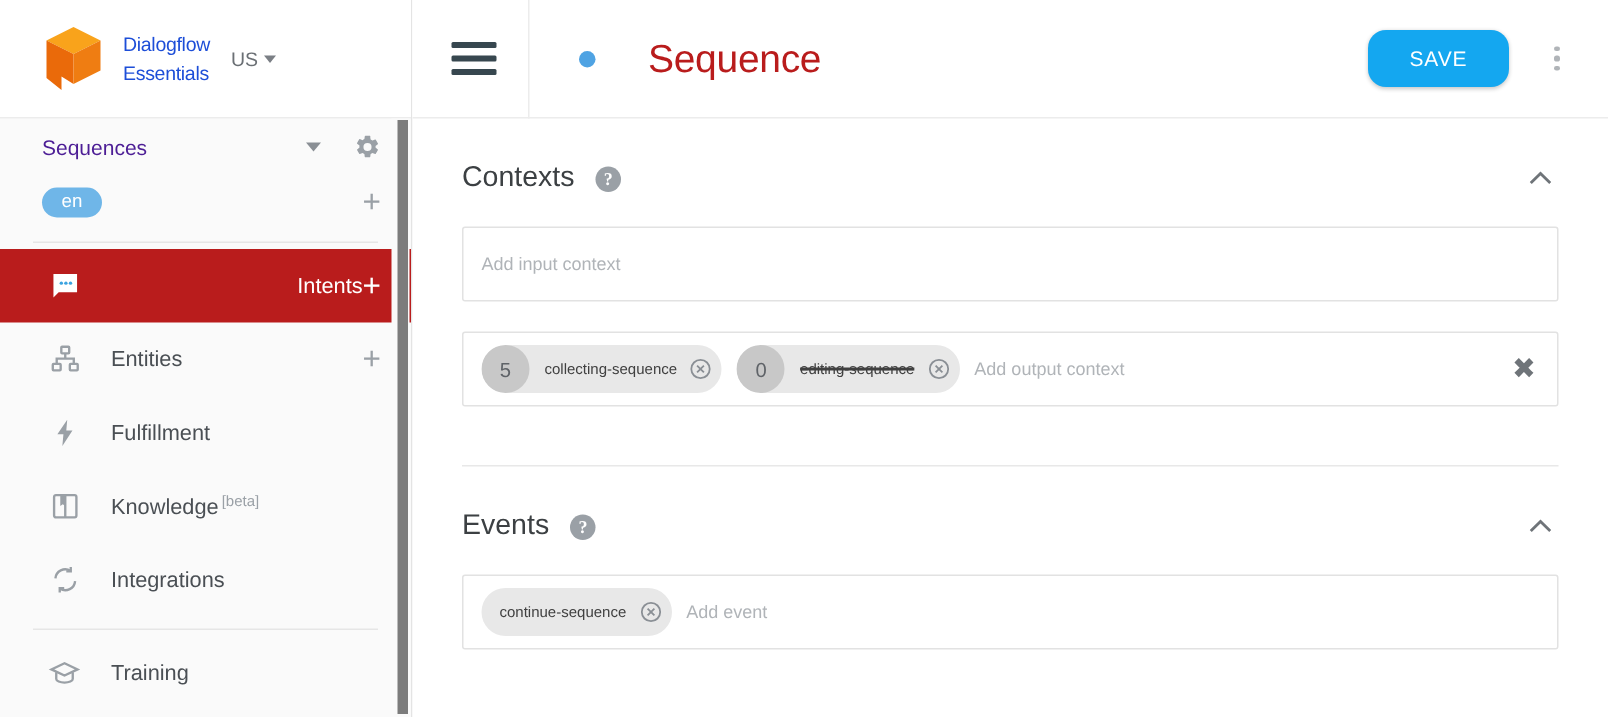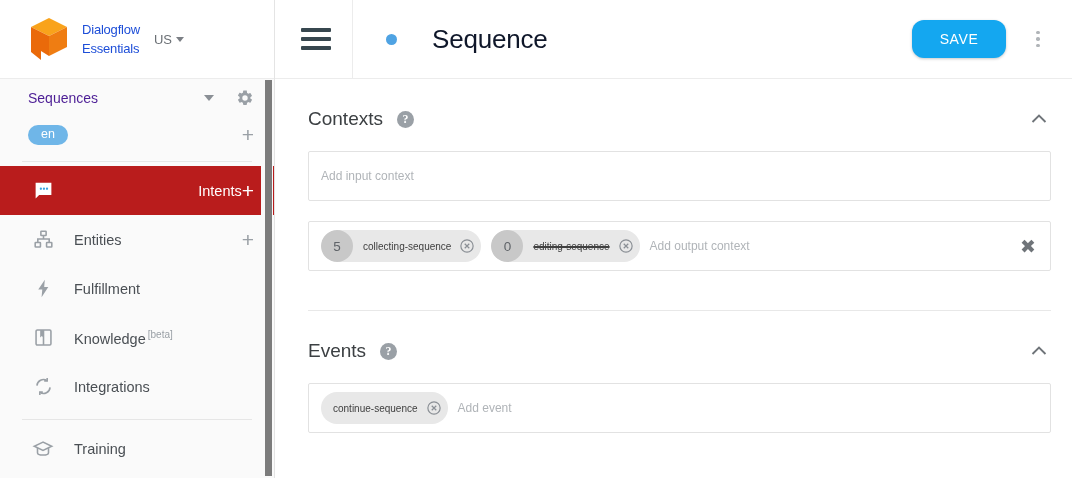--- a/index.html
+++ b/index.html
@@ -142,42 +142,42 @@
     cursor: pointer;
   }
   .hamburger i { display: block; height: 4px; background: #37474f; border-radius: 1px; }
   .topbar-div { width: 1px; height: 79px; background: #ececec; margin-right: 0; }
   .title-wrap { display: flex; align-items: center; flex: 1; padding-left: 33px; }
   .title-dot {
     width: 11px; height: 11px; border-radius: 50%;
     background: #4fa3e3; margin-right: 35px; flex: 0 0 11px;
   }
   .page-title {
-    font-size: 26px; color: #0f172a; font-weight: 400;
+    font-size: 26px; color: #b91c1c; font-weight: 400;
     letter-spacing: -0.2px;
   }
   .save-btn {
     background: #14a7f0; color: #ffffff;
     border: none; border-radius: 12px;
     font-size: 14px; letter-spacing: 0.6px;
     padding: 0 24px; height: 38px;
     min-width: 94px;
     box-shadow: 0 1px 3px rgba(0,0,0,0.22);
     cursor: pointer;
     font-family: "Liberation Sans", sans-serif;
   }
   .kebab {
     width: 40px; height: 40px; margin: 0 14px 0 12px;
     display: flex; flex-direction: column; align-items: center;
     justify-content: center; gap: 3px; cursor: pointer;
   }
   .kebab i { width: 3.5px; height: 3.5px; border-radius: 50%; background: #b0b4b8; display: block; }
 
   
-  .content { padding: 0 21px 0 33px; }
+  .content { padding: 0 33px 0 33px; }
 
   .section-head {
     display: flex; align-items: center;
     padding: 28px 0 0 0;
   }
   .section-title {
     font-size: 19px; color: #3c4043; font-weight: 400;
   }
   .help-icon {
     width: 17px; height: 17px; margin-left: 14px;

